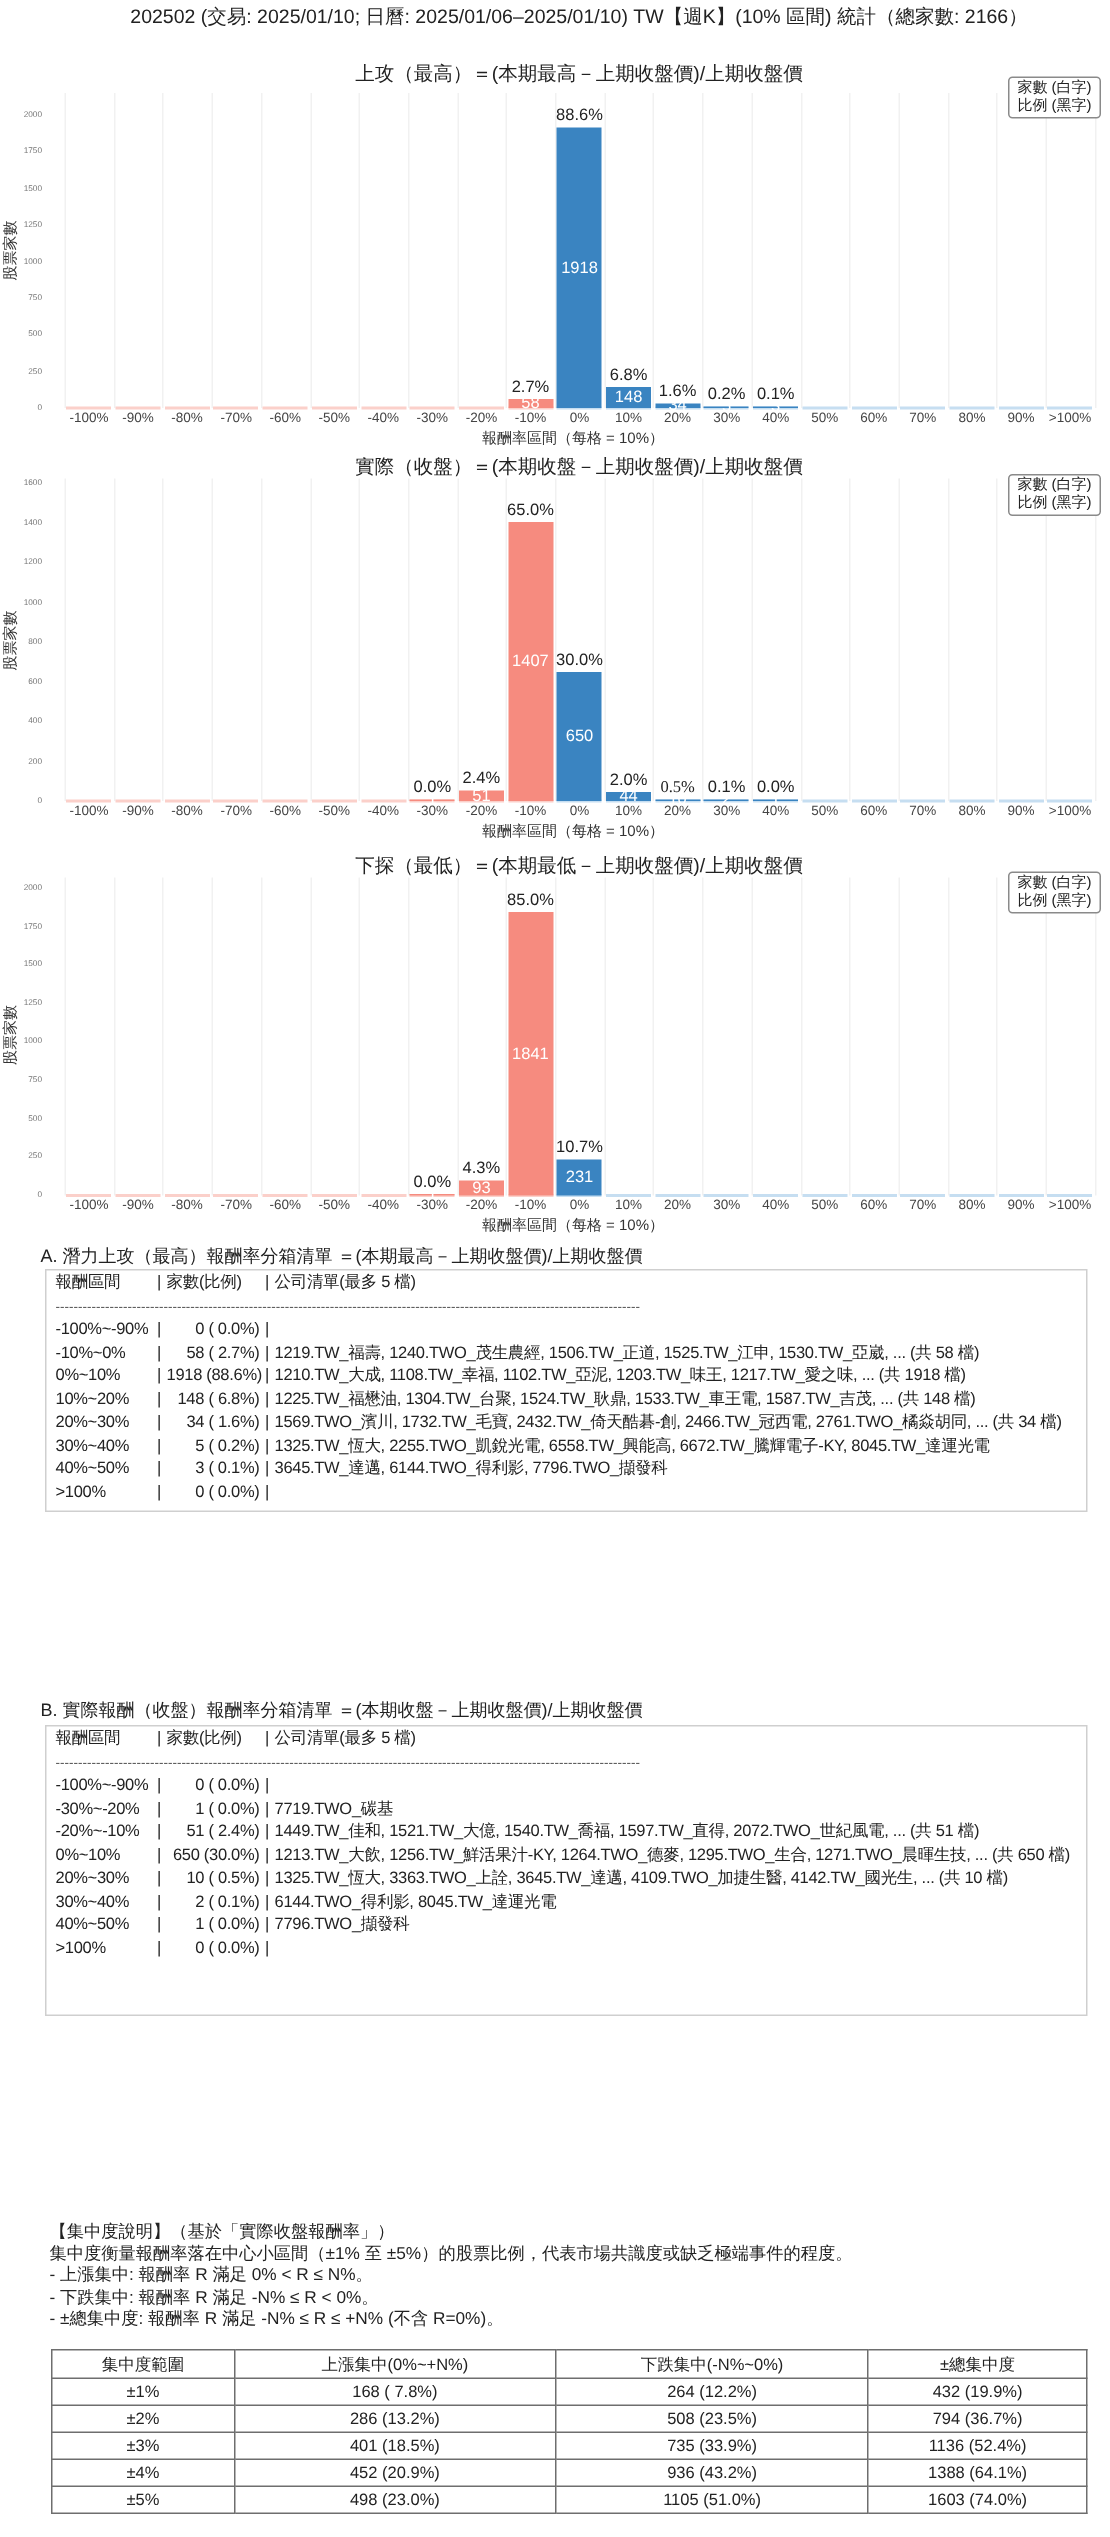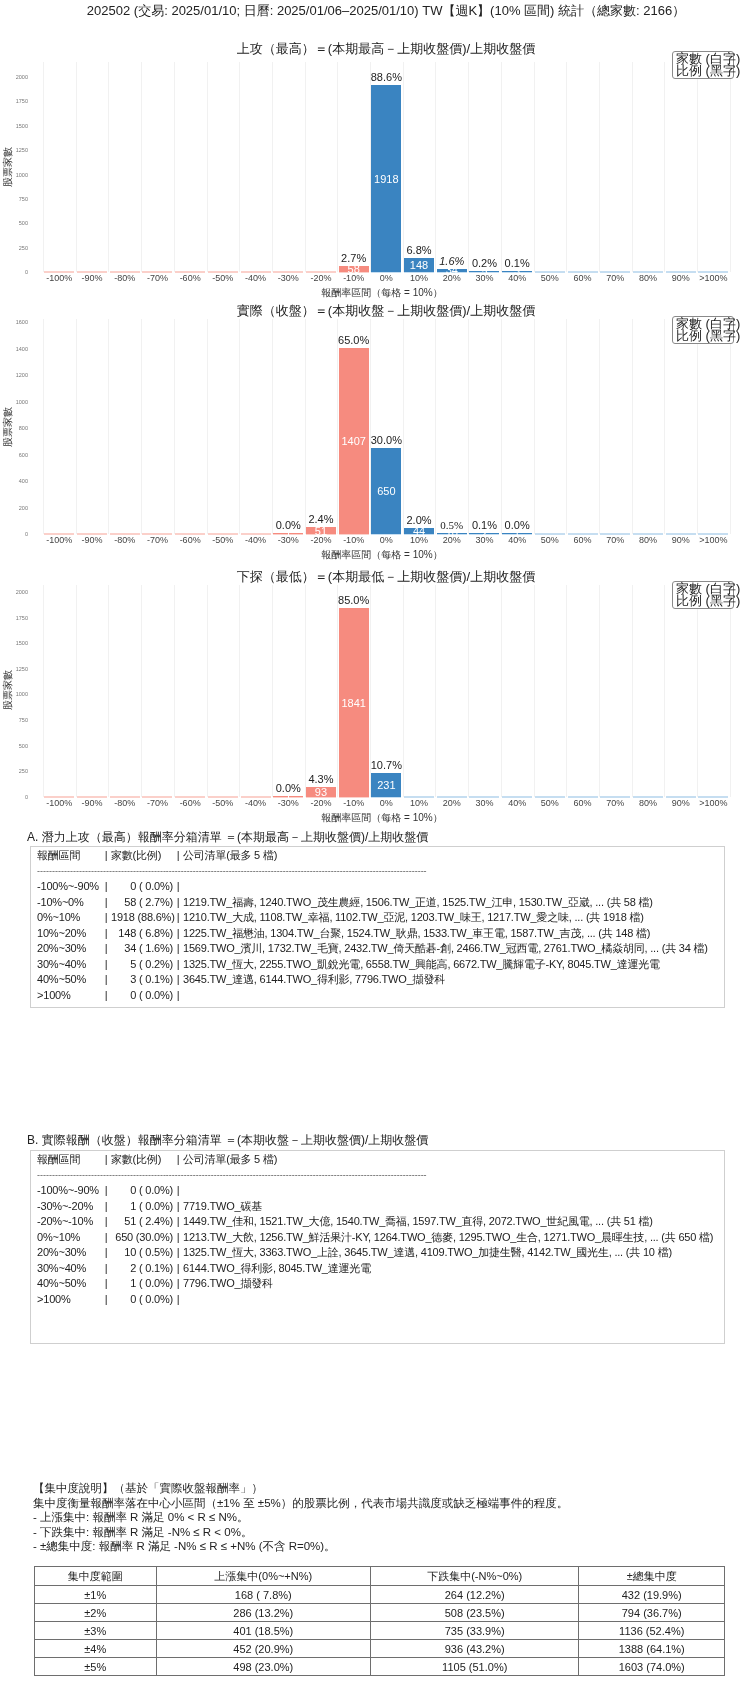--- a/index.html
+++ b/index.html
@@ -3,21 +3,21 @@
 <meta charset="utf-8">
 <style>
   html, body { margin:0; padding:0; background:#ffffff; }
   body { font-family: "Liberation Sans", "DejaVu Sans", sans-serif; color:#222; }
   #page { position:relative; width:740px; height:1691px; overflow:hidden; background:#fff;padding-left:32px; }
   .main-title { position:absolute; top:3px; left:0; width:772px; text-align:center; font-size:13px; line-height:16px; color:#222; white-space:nowrap; }
   .chart { position:absolute; left:0; top:0; width:740px; height:0; }
   .chart-title { position:absolute; left:0; width:772px; text-align:center; font-size:13px; line-height:16px; color:#222; white-space:nowrap; }
   .x-title { position:absolute; left:0; width:764px; text-align:center; font-size:10px; line-height:12px; color:#333; white-space:nowrap; }
   .y-label { position:absolute; left:8px; font-size:10px; line-height:12px; color:#333; white-space:nowrap; transform:translate(-50%,-50%) rotate(-90deg); }
-  .legend { position:absolute; left:672px; width:54px; border:1px solid #8a8a8a; border-radius:3px; background:#fff; font-size:13px; line-height:12px; padding:1px 3px; text-align:center; color:#222; white-space:nowrap; }
+  .legend { position:absolute; left:672px; width:54px; border:1px solid #8a8a8a; border-radius:3px; background:#fff; font-size:10px; line-height:12px; padding:1px 3px; text-align:center; color:#222; white-space:nowrap; }
   .grid-line { position:absolute; width:1px; background:#f1f1f1; }
   .ytick { position:absolute; left:0; width:28px; text-align:right; font-size:5.5px; line-height:6px; color:#777; }
   .xtick { position:absolute; width:34px; text-align:center; font-size:9px; line-height:10px; color:#444; white-space:nowrap; }
   .zero-line { position:absolute; height:2px; }
   .bar { position:absolute; }
   .pct-label { position:absolute; width:44px; text-align:center; font-size:11px; line-height:12px; color:#222; white-space:nowrap; }
   .count-label { position:absolute; width:40px; text-align:center; font-size:11px; line-height:12px; color:#fff; white-space:nowrap; }
   .section-title { position:absolute; left:27px; font-size:12px; line-height:15px; color:#222; white-space:nowrap; }
   .list-box { position:absolute; left:30px; width:695px; border:1px solid #cfcfcf; box-sizing:border-box; padding:1px 0 0 6px; overflow:hidden; }
   .list-line { height:15.5px; line-height:15.5px; font-size:11px; white-space:nowrap; letter-spacing:-0.2px; color:#222; }
@@ -102,21 +102,21 @@
         <div class="pct-label" style="left: 364.35px; top: 71.0084px;">88.6%</div>
         <div class="xtick" style="left: 369.35px; top: 273px;">0%</div>
         <div class="zero-line" style="left: 404.05px; width: 30px; top: 271px; background: rgb(198, 222, 241);"></div>
         <div class="bar" style="left: 404.05px; width: 30px; top: 257.571px; height: 14.429px; background: rgb(58, 132, 193);"></div>
         <div class="count-label" style="left: 399.05px; top: 258.786px;">148</div>
         <div class="pct-label" style="left: 397.05px; top: 243.571px;">6.8%</div>
         <div class="xtick" style="left: 402.05px; top: 273px;">10%</div>
         <div class="zero-line" style="left: 436.75px; width: 30px; top: 271px; background: rgb(198, 222, 241);"></div>
         <div class="bar" style="left: 436.75px; width: 30px; top: 268.685px; height: 3.31476px; background: rgb(58, 132, 193);"></div>
         <div class="count-label" style="left: 431.75px; top: 264.343px;">34</div>
-        <div class="pct-label" style="left: 429.75px; top: 254.685px; font-style: italic;">1.6%</div>
+        <div class="pct-label" style="left: 429.75px; top: 254.685px;">1.6%</div>
         <div class="xtick" style="left: 434.75px; top: 273px;">20%</div>
         <div class="zero-line" style="left: 469.45px; width: 30px; top: 271px; background: rgb(198, 222, 241);"></div>
         <div class="bar" style="left: 469.45px; width: 30px; top: 270.5px; height: 1.5px; background: rgb(58, 132, 193);"></div>
         <div class="count-label" style="left: 464.45px; top: 265.25px;">5</div>
         <div class="pct-label" style="left: 462.45px; top: 256.5px;">0.2%</div>
         <div class="xtick" style="left: 467.45px; top: 273px;">30%</div>
         <div class="zero-line" style="left: 502.15px; width: 30px; top: 271px; background: rgb(198, 222, 241);"></div>
         <div class="bar" style="left: 502.15px; width: 30px; top: 270.5px; height: 1.5px; background: rgb(58, 132, 193);"></div>
         <div class="count-label" style="left: 497.15px; top: 265.25px;">3</div>
         <div class="pct-label" style="left: 495.15px; top: 256.5px;">0.1%</div>

